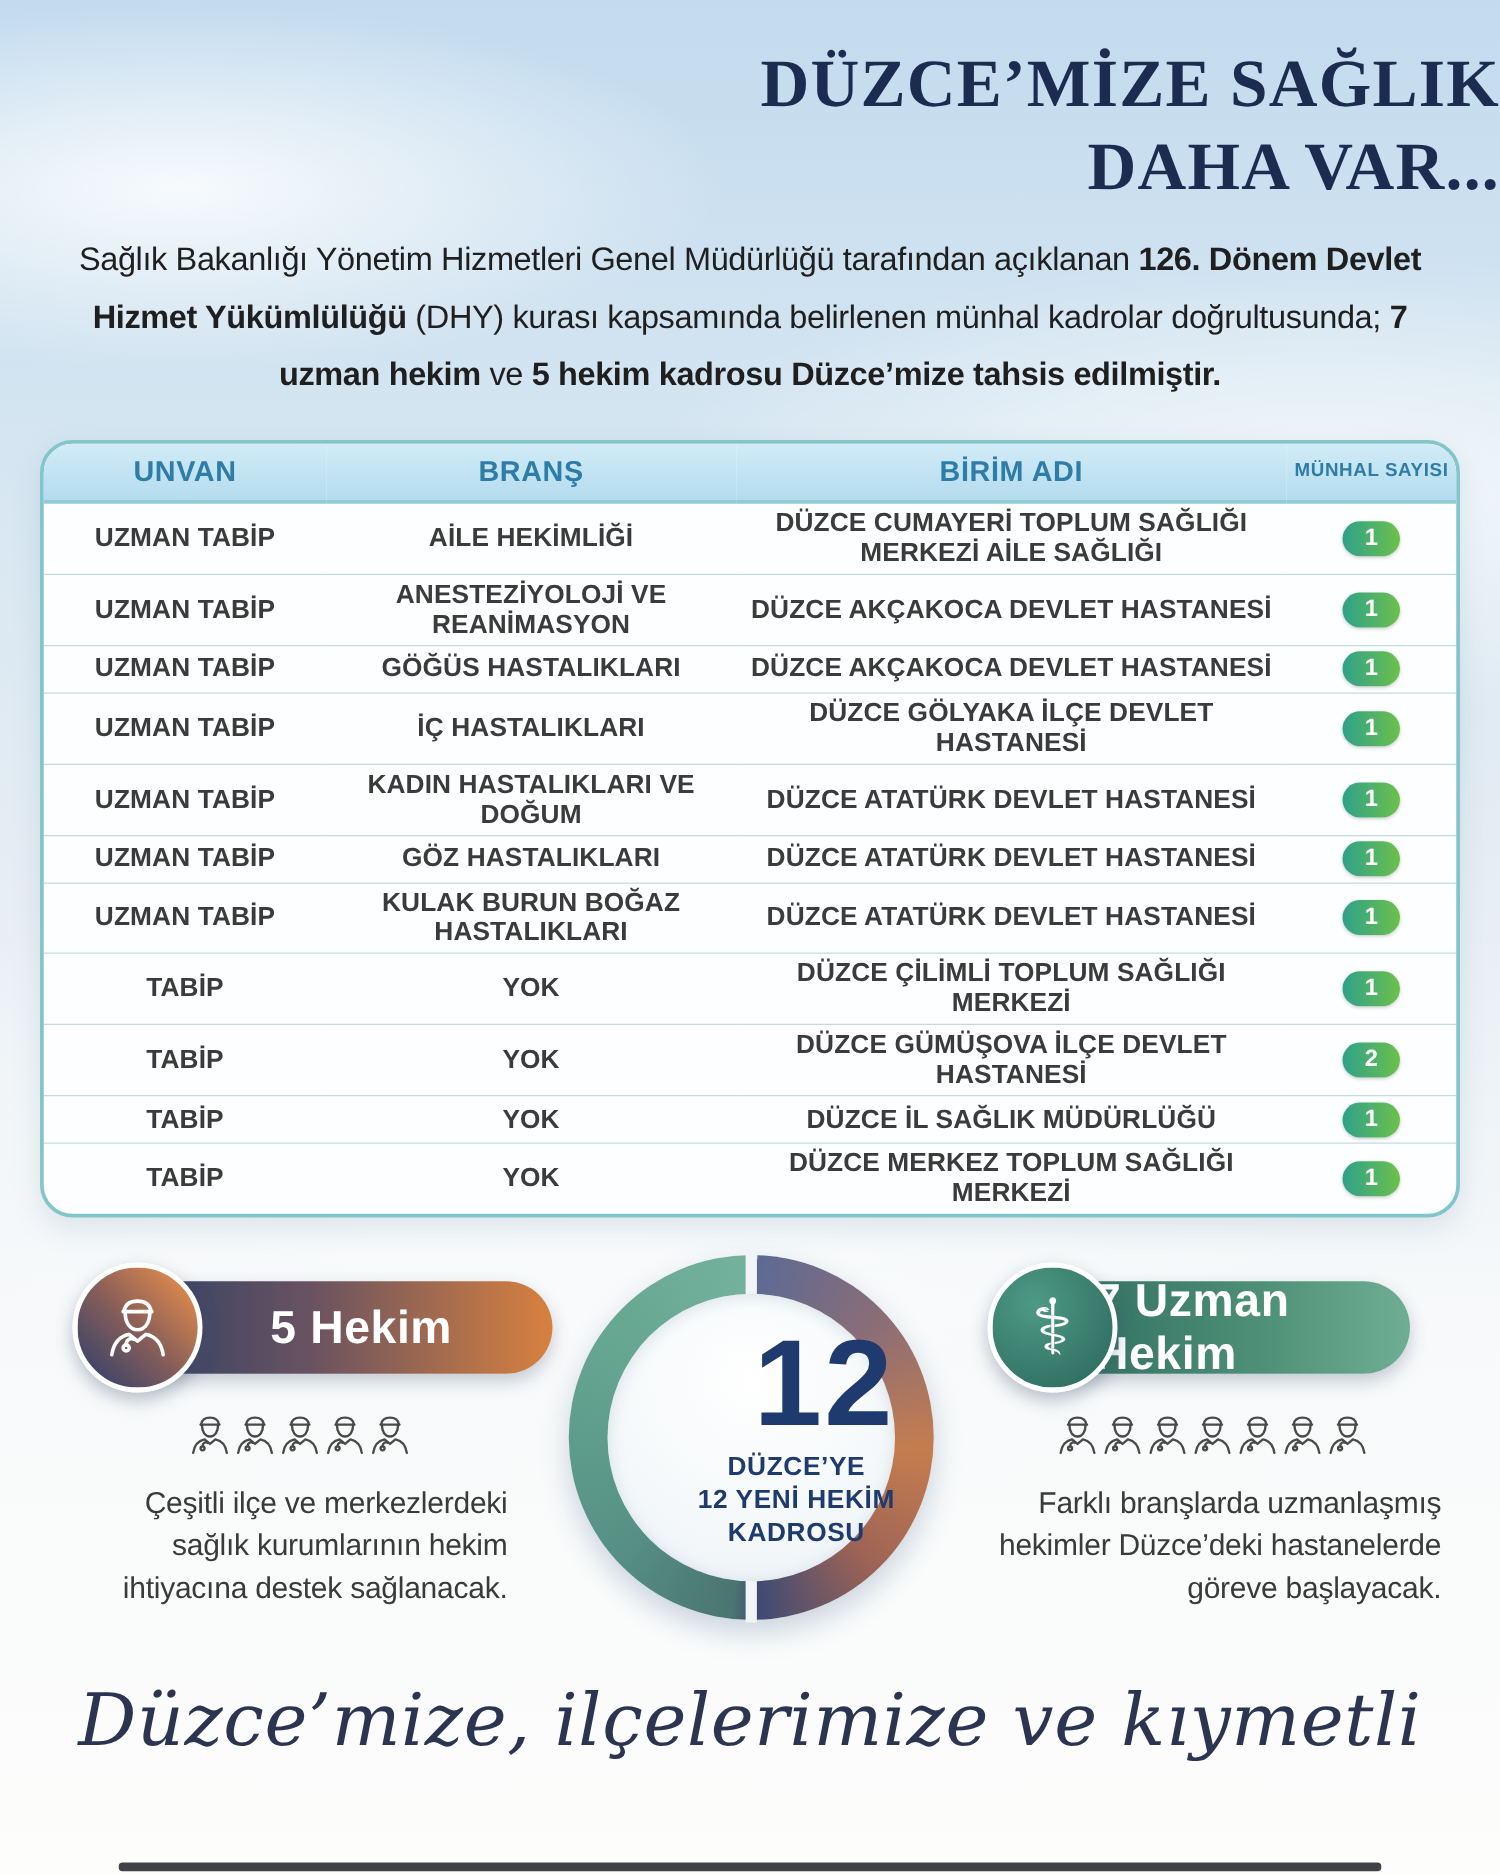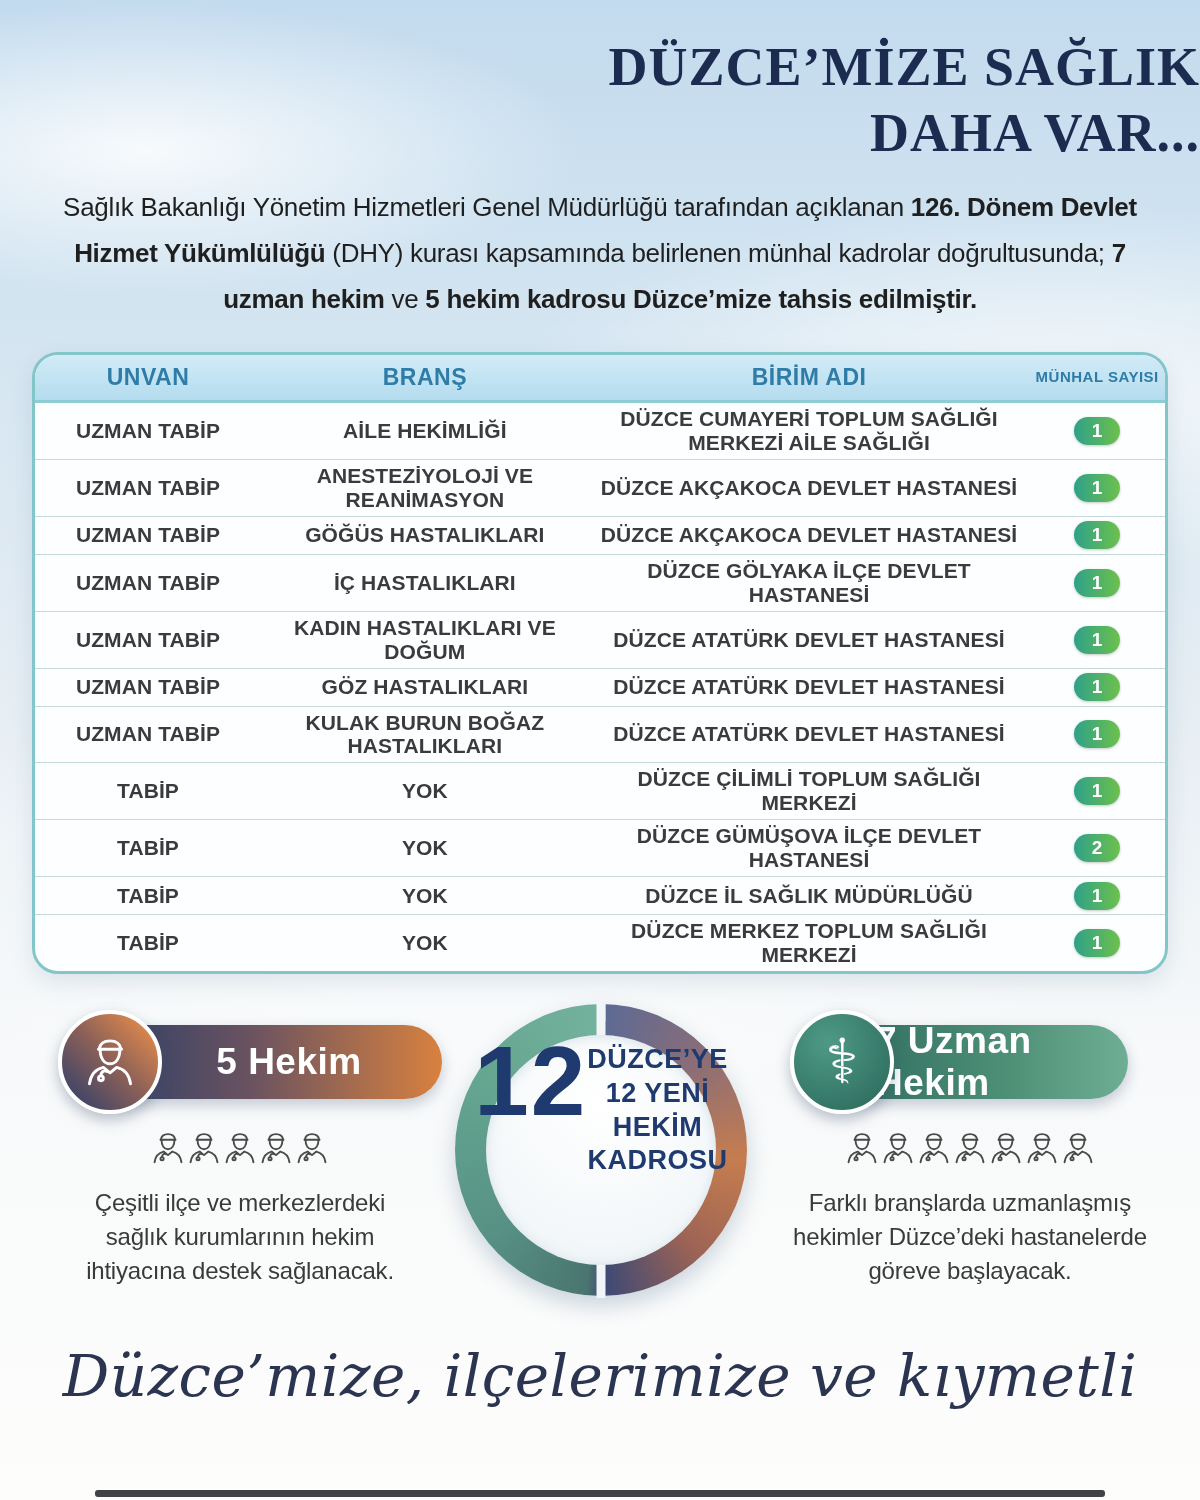--- a/index.html
+++ b/index.html
@@ -69,44 +69,44 @@
     display:flex;align-items:center;justify-content:center;
     box-shadow:0 6px 14px rgba(60,80,110,.35);z-index:2;
   }
   .circ-left{background:linear-gradient(225deg,#e08a4c 10%,#8a5f58 50%,#31406b 95%);}
   .circ-right{background:radial-gradient(circle at 35% 30%,#4e9a86,#2f6e60 85%);}
   .banner-circle .doc{width:58px;height:58px;color:#fff;}
   .caduceus{font-family:"DejaVu Sans",sans-serif;font-size:62px;color:#fff;line-height:1;}
   .doc-row{margin-top:12px;display:flex;justify-content:center;}
   .doc-row .doc{width:38px;height:44px;color:#4a4a4a;margin:0 -1px;}
   .desc{
-    margin:16px auto 0;text-align:center;color:#3a3a3a;
+    margin:16px auto 0;text-align:right;color:#3a3a3a;
     font-size:24px;line-height:34px;letter-spacing:-.2px;
   }
   .desc-left{width:332px;}
   .desc-right{width:366px;}
   
   .donut{
     position:absolute;left:455px;top:2px;width:292px;height:292px;border-radius:50%;
     background:conic-gradient(from 2deg,
       #5d6a94 0deg,#8a6d77 45deg,#c57d4f 92deg,#9d6355 135deg,#3e4a74 176deg,
       #4a7570 184deg,#579184 230deg,#65a691 300deg,#74b29d 358deg);
     box-shadow:0 10px 22px rgba(100,130,160,.32);
   }
   .donut-gap{position:absolute;left:50%;transform:translateX(-50%);width:9px;height:36px;background:#f2f5f7;}
   .gap-top{top:-2px;}  .gap-bottom{bottom:-2px;}
   .donut-inner{
     position:absolute;inset:31px;border-radius:50%;
     background:radial-gradient(circle at 50% 30%,#ffffff 0%,#f3f7f9 70%,#e9eff3 100%);
     box-shadow:inset 0 2px 12px rgba(130,160,180,.28);
-    display:flex;align-items:flex-start;justify-content:center;
+    display:flex;flex-direction:column;align-items:flex-end;justify-content:center;
     text-align:center;color:#1e3a6e;
   }
   .donut-number{font-size:98px;font-weight:700;line-height:.95;letter-spacing:2px;}
-  .donut-lines{margin-top:8px;font-size:27px;font-weight:700;line-height:1.25;letter-spacing:.5px;}
+  .donut-lines{margin-top:8px;font-size:21px;font-weight:700;line-height:1.25;letter-spacing:.5px;}
   
   .script{
     margin-top:26px;text-align:center;color:#2b3552;
     font-family:"DejaVu Serif",serif;font-style:italic;
     font-size:58px;line-height:72px;letter-spacing:.5px;
   }
   .bottom-bar{
     position:absolute;left:95px;bottom:3px;width:1010px;height:7px;
     background:#2c2c34;border-radius:3px;opacity:.9;
   }

